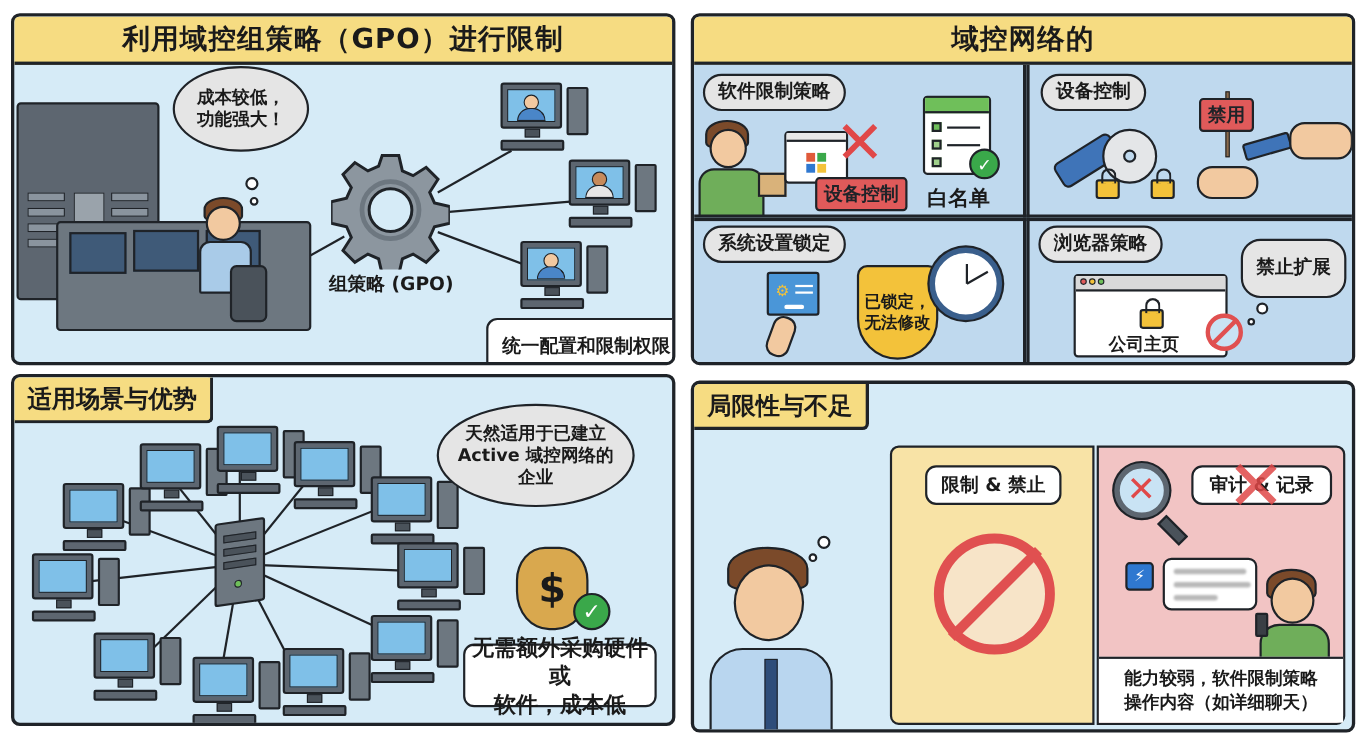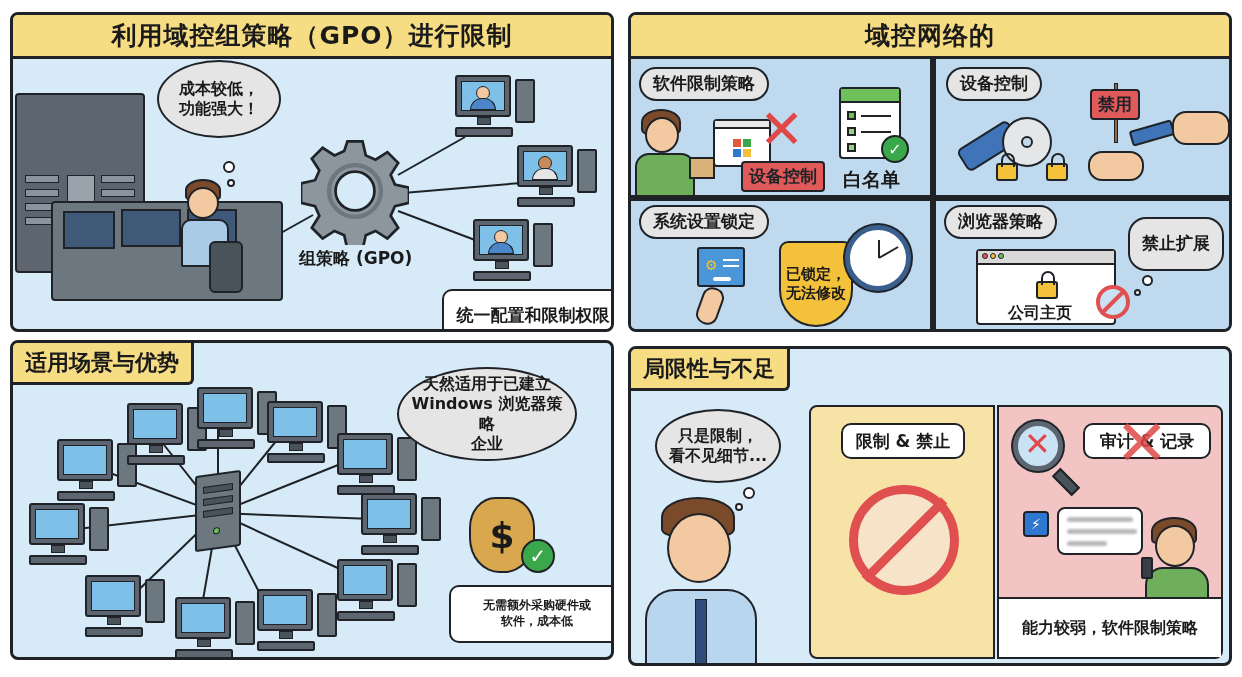--- a/index.html
+++ b/index.html
@@ -374,45 +374,39 @@
   <div class="server">
     <div class="bay" style="top:10px;"></div>
     <div class="bay" style="top:22px;"></div>
     <div class="bay" style="top:34px;"></div>
     <div style="position:absolute;left:16px;top:52px;width:7px;height:7px;border-radius:50%;background:#6fbf5a;border:1px solid #1f2328;"></div>
   </div>
 
   <div class="bubble" style="left:384px;top:24px;width:180px;height:94px;border-radius:50%;font-size:16px;">
     <div>
       <div>天然适用于已建立</div>
-      <div>Windows 浏览器策略</div>
+      <div>Active 域控网络的</div>
       <div>企业</div>
     </div>
   </div>
 
   <div class="money">$</div>
   <div class="check-circle" style="left:508px;top:196px;width:34px;height:34px;font-size:20px;">✓</div>
 
-  <div class="label-box" style="left:408px;top:242px;width:176px;height:58px;font-size:12px;margin-left:28px;">
+  <div class="label-box" style="left:408px;top:242px;width:176px;height:58px;font-size:20px;">
     <div>
       <div>无需额外采购硬件或</div>
       <div>软件，成本低</div>
     </div>
   </div>
 </div>
 
 <div class="panel p4">
   <div class="tag">局限性与不足</div>
 
-  <div class="bubble cloud" style="left:24px;top:60px;width:126px;height:74px;font-size:16px;">
-    <div>
-      <div>只是限制，</div>
-      <div>看不见细节...</div>
-    </div>
-  </div>
   <div class="dot" style="left:112px;top:138px;width:12px;height:12px;"></div>
   <div class="dot" style="left:104px;top:154px;width:8px;height:8px;"></div>
 
   <div class="hair" style="left:30px;top:148px;width:74px;height:40px;"></div>
   <div class="person-head" style="left:36px;top:164px;width:64px;height:70px;"></div>
   <div style="position:absolute;left:14px;top:240px;width:112px;height:80px;background:#b9d6ef;border:2px solid #1f2328;border-radius:30px 30px 0 0;">
     <div style="position:absolute;left:48px;top:8px;width:12px;height:70px;background:#2e4d7a;border:1px solid #1f2328;"></div>
   </div>
 
   <div class="sub-yellow">
@@ -432,17 +426,18 @@
       <div class="blur-line" style="left:8px;top:20px;width:70px;"></div>
       <div class="blur-line" style="left:8px;top:32px;width:40px;"></div>
     </div>
     <div class="hair" style="left:152px;top:110px;width:46px;height:28px;"></div>
     <div class="person-head" style="left:156px;top:118px;width:40px;height:42px;"></div>
     <div style="position:absolute;left:146px;top:160px;width:64px;height:34px;background:#6fae5a;border:2px solid #1f2328;border-radius:18px 18px 0 0;"></div>
     <div style="position:absolute;left:142px;top:150px;width:12px;height:22px;background:#3a3f45;border:2px solid #1f2328;border-radius:2px;"></div>
     <div class="caption">
       <div>
         <div>能力较弱，软件限制策略</div>
+        <div>操作内容（如详细聊天）</div>
       </div>
     </div>
   </div>
 
 </div>
 
 </body></html>

